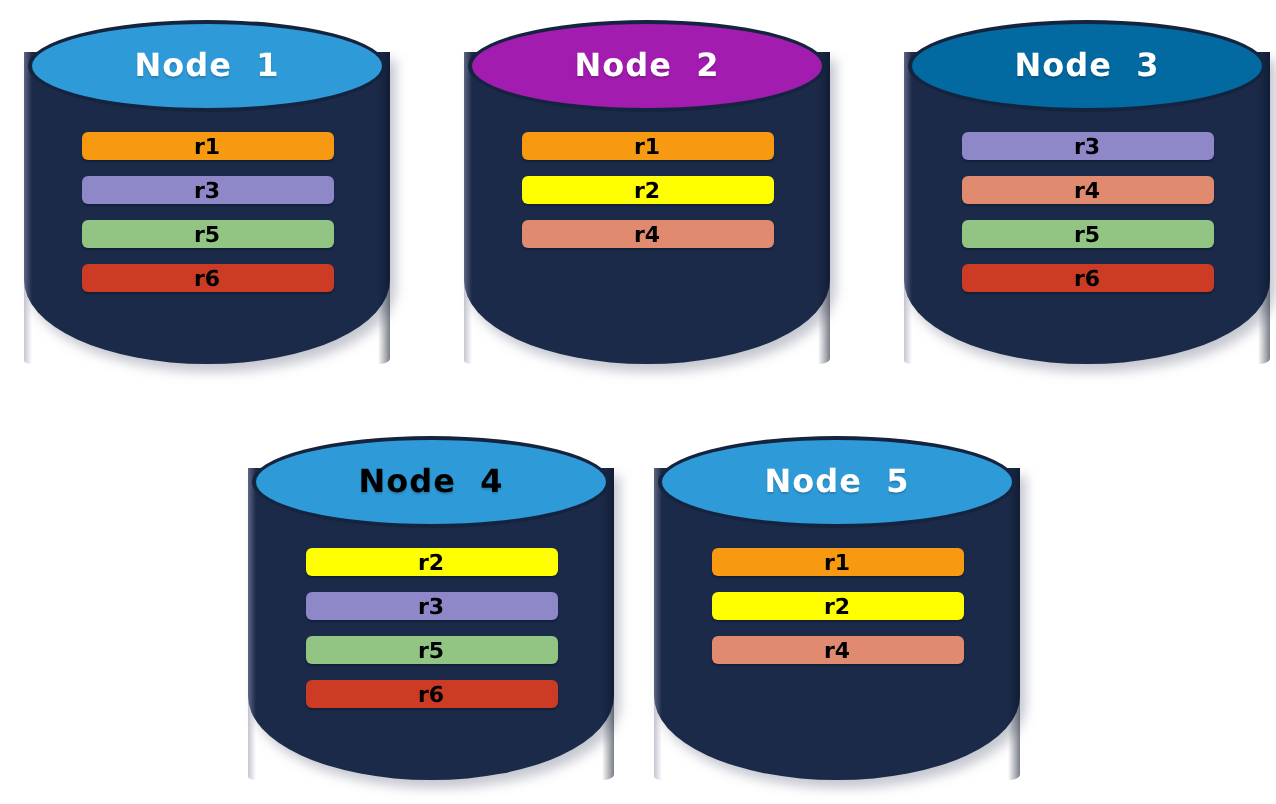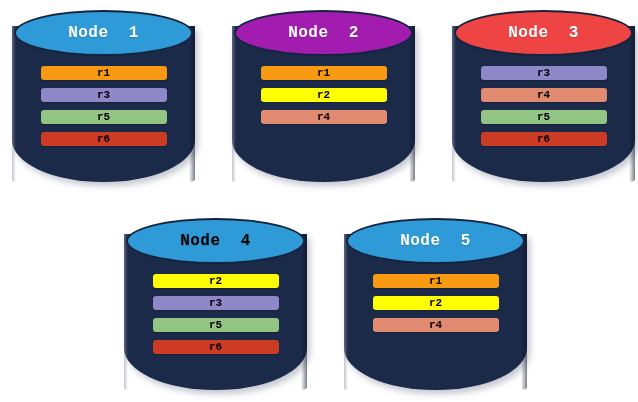--- a/index.html
+++ b/index.html
@@ -18,21 +18,20 @@
   #diagram {
     position: absolute;
     left: 0; top: 0;
     width: 638px; height: 402px;
   }
 
   .node {
     position: absolute;
     width: 175px;
     height: 178px;
-    font-family: Liberation Mono, monospace;
   }
 
   
   .cyl-body {
     position: absolute;
     left: 0;
     top: 22px;           
     width: 183px;
     height: 156px;
     background: #1B2A४9;
@@ -152,21 +151,21 @@
         <div class="bar" style="background: rgb(255, 255, 0);">
           <span class="bar-label" style="color: rgb(0, 0, 0);">r2</span>
         </div>
         <div class="bar" style="background: rgb(224, 138, 112);">
           <span class="bar-label" style="color: rgb(0, 0, 0);">r4</span>
         </div>
       </div>
     </div>
     <div class="node" style="left: 452px; top: 4px;">
       <div class="cyl-body" style="background: rgb(27, 42, 73);"></div>
-      <div class="cyl-top" style="background: #ef4444;">
+      <div class="cyl-top" style="background: #0369a1;">
         <span class="node-label" style="color: rgb(255, 255, 255);">Node  3</span>
       </div>
       <div class="bars">
         <div class="bar" style="background: rgb(142, 135, 200);">
           <span class="bar-label" style="color: rgb(0, 0, 0);">r3</span>
         </div>
         <div class="bar" style="background: rgb(224, 138, 112);">
           <span class="bar-label" style="color: rgb(0, 0, 0);">r4</span>
         </div>
         <div class="bar" style="background: rgb(146, 197, 131);">
@@ -190,21 +189,21 @@
           <span class="bar-label" style="color: rgb(0, 0, 0);">r3</span>
         </div>
         <div class="bar" style="background: rgb(146, 197, 131);">
           <span class="bar-label" style="color: rgb(0, 0, 0);">r5</span>
         </div>
         <div class="bar" style="background: rgb(204, 59, 36);">
           <span class="bar-label" style="color: rgb(0, 0, 0);">r6</span>
         </div>
       </div>
     </div>
-    <div class="node" style="left: 344px; top: 212px; padding-left: 28px;">
+    <div class="node" style="left: 327px; top: 212px; padding-left: 28px;">
       <div class="cyl-body" style="background: rgb(27, 42, 73);"></div>
       <div class="cyl-top" style="background: rgb(46, 155, 216);">
         <span class="node-label" style="color: rgb(255, 255, 255);">Node  5</span>
       </div>
       <div class="bars">
         <div class="bar" style="background: rgb(247, 154, 18);">
           <span class="bar-label" style="color: rgb(0, 0, 0);">r1</span>
         </div>
         <div class="bar" style="background: rgb(255, 255, 0);">
           <span class="bar-label" style="color: rgb(0, 0, 0);">r2</span>

